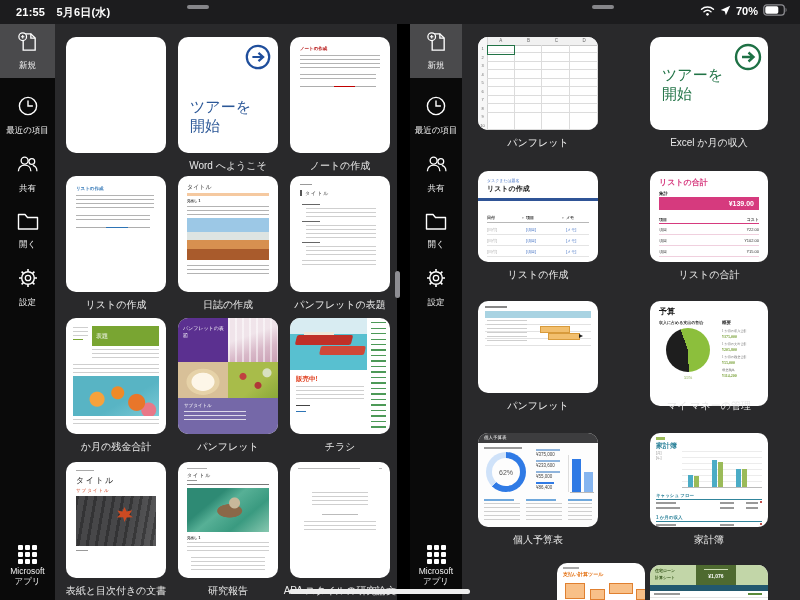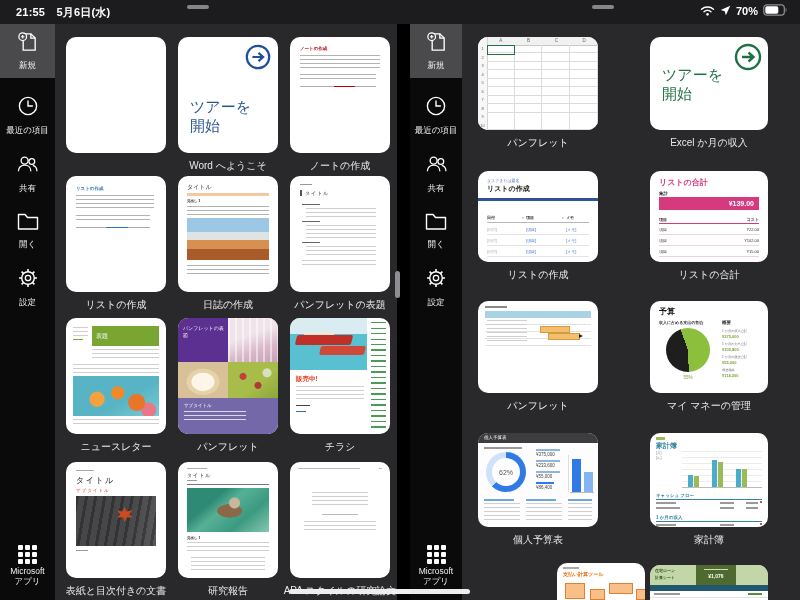--- a/index.html
+++ b/index.html
@@ -183,21 +183,21 @@
         <div class="abs tll" style="left:7px;top:9px;width:15px;height:9px;"></div>
         <div class="abs" style="left:7px;top:21px;width:10px;height:1.4px;background:#79a532;"></div>
         <div class="abs" style="left:26px;top:8px;width:67px;height:20px;background:#79a532;">
           <span style="position:absolute;left:4px;top:6px;font-size:6px;color:#fff;">表題</span>
         </div>
         <div class="abs tll" style="left:26px;top:31px;width:67px;height:11px;"></div>
         <div class="abs tll" style="left:7px;top:46px;width:86px;height:9px;"></div>
         <div class="abs" style="left:7px;top:58px;width:86px;height:40px;background:radial-gradient(circle at 28% 58%,#f6a23c 0 7px,transparent 8px),radial-gradient(circle at 52% 42%,#f08a28 0 6px,transparent 7px),radial-gradient(circle at 74% 66%,#e8762a 0 8px,transparent 9px),radial-gradient(circle at 88% 85%,#e87888 0 7px,transparent 8px),linear-gradient(150deg,#58b4c4 0 60%,#7ccad6 100%);"></div>
         <div class="abs tll" style="left:7px;top:101px;width:86px;height:8px;"></div>
       </div>
-      <div class="clabel" style="left:1px;top:416px;">ニュースレター</div>
+      <div class="clabel" style="left:1px;top:416px;">か月の残金合計</div>
 
       <div class="card" style="left:123px;top:294px;width:100px;height:116px;">
         <div class="abs" style="left:0;top:0;width:50px;height:44px;background:#5b3090;">
           <span style="position:absolute;left:5px;top:7px;right:4px;font-size:5px;line-height:7px;color:#fff;">パンフレットの表題</span>
         </div>
         <div class="abs" style="left:50px;top:0;width:50px;height:44px;background:repeating-linear-gradient(to right,rgba(255,255,255,.5) 0 2px,transparent 2px 7px),linear-gradient(160deg,#f0e4ea 0 40%,#d8b8c8 70%,#c9a0b4 100%);"></div>
         <div class="abs" style="left:0;top:44px;width:50px;height:36px;background:radial-gradient(ellipse at 50% 55%,#fdf6e8 0 11px,#e6d2a8 12px 16px,#d8c098 17px);"></div>
         <div class="abs" style="left:50px;top:44px;width:50px;height:36px;background:radial-gradient(circle at 30% 40%,#c04040 0 3px,transparent 4px),radial-gradient(circle at 60% 65%,#b03838 0 3px,transparent 4px),radial-gradient(circle at 78% 30%,#d8e0c0 0 4px,transparent 5px),linear-gradient(140deg,#a8bc4a 0 60%,#8aa838 100%);"></div>
         <div class="abs" style="left:0;top:80px;width:100px;height:36px;background:#7568a8;">
           <span style="position:absolute;left:6px;top:5px;font-size:4.5px;color:#fff;">サブタイトル</span>
@@ -405,21 +405,21 @@
         <div class="abs" style="left:7px;top:5px;width:22px;height:2px;background:#888;"></div>
         <div class="abs" style="left:7px;top:10px;width:106px;height:7px;background:#a9d3e2;"></div>
         <div class="abs" style="left:7px;top:17px;width:106px;height:28px;background:repeating-linear-gradient(to bottom,transparent 0 6.2px,#e2e2e2 6.2px 7px);"></div>
         <div class="abs tll" style="left:9px;top:19px;width:40px;height:24px;"></div>
         <div class="abs" style="left:62px;top:25px;width:28px;height:5px;background:#f2bf6e;border:0.5px solid #d89b3c;"></div>
         <div class="abs" style="left:70px;top:32px;width:30px;height:5px;background:#f2bf6e;border:0.5px solid #d89b3c;"></div>
         <div class="abs" style="left:101px;top:33px;width:0;height:0;border-left:4px solid #222;border-top:2.5px solid transparent;border-bottom:2.5px solid transparent;"></div>
       </div>
       <div class="clabel" style="left:16px;top:375px;">パンフレット</div>
 
-      <div class="card" style="left:188px;top:277px;width:118px;height:92px;">
+      <div class="card" style="left:188px;top:277px;width:118px;height:105px;font-family:Liberation Serif, serif;">
         <div class="abs" style="left:9px;top:5px;font-size:8px;font-weight:bold;color:#1a1a1a;">予算</div>
         <div class="abs" style="left:9px;top:19px;font-size:4px;font-weight:bold;color:#333;">収入に占める支出の割合</div>
         <div class="abs" style="left:16px;top:27px;width:44px;height:44px;border-radius:50%;background:conic-gradient(from -20deg,#8cbf3c 0 55%,#1e1e1e 0);"></div>
         <div class="abs" style="left:16px;top:74px;width:44px;text-align:center;font-size:4.5px;color:#7aa23a;">55%</div>
         <div class="abs" style="left:72px;top:19px;font-size:4.5px;font-weight:bold;color:#333;">概要</div>
         <div class="abs" style="left:72px;top:28px;font-size:3.2px;color:#666;">1 か月の収入合計</div>
         <div class="abs" style="left:72px;top:33px;font-size:4px;font-weight:bold;color:#7aa23a;">¥375,000</div>
         <div class="abs" style="left:72px;top:41px;font-size:3.2px;color:#666;">1 か月の支出合計</div>
         <div class="abs" style="left:72px;top:46px;font-size:4px;font-weight:bold;color:#7aa23a;">¥205,800</div>
         <div class="abs" style="left:72px;top:54px;font-size:3.2px;color:#666;">1 か月の残金合計</div>

